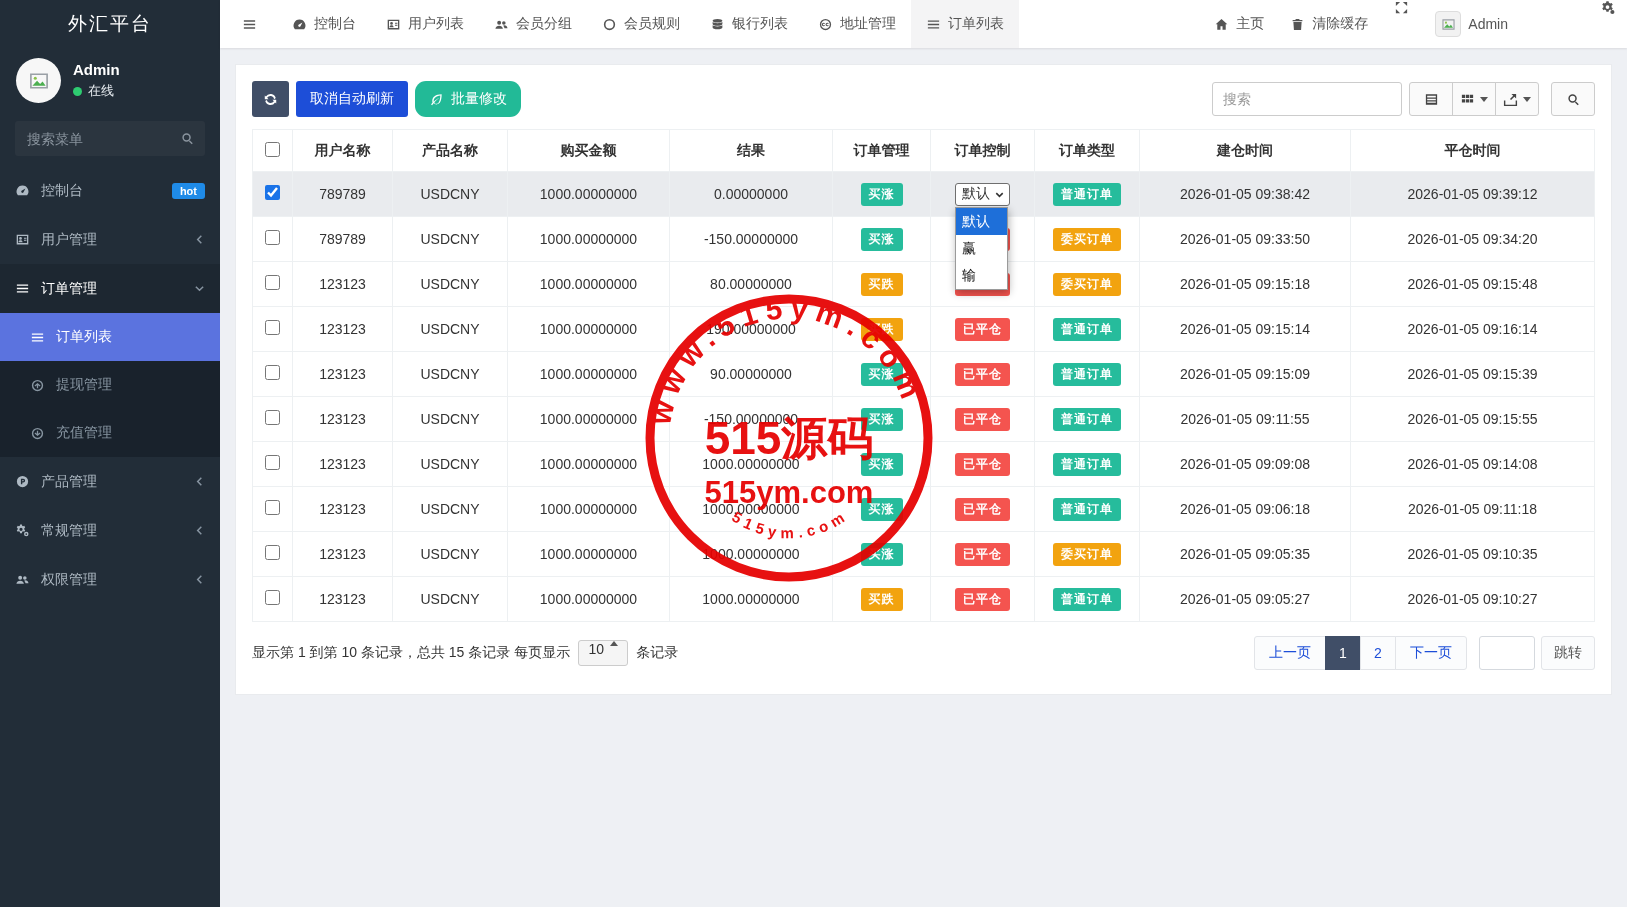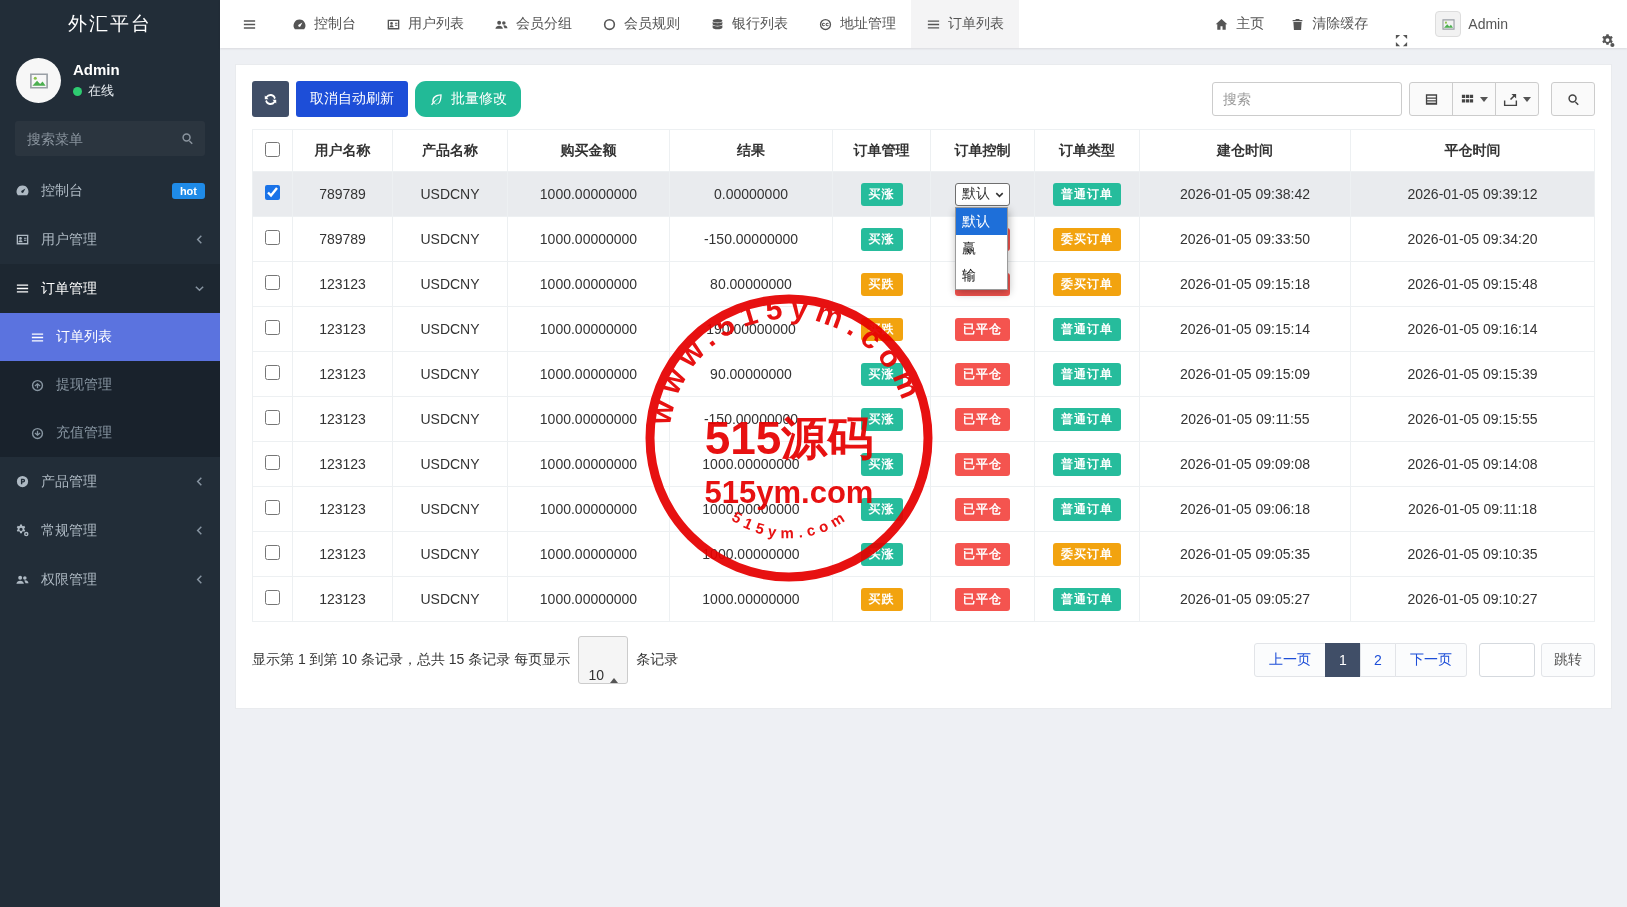--- a/index.html
+++ b/index.html
@@ -33,21 +33,21 @@
   .submenu { background:#19222c; }
   .submenu-item { height:48px; display:flex; align-items:center; padding:0 15px 0 30px; color:#8795a1; font-size:14px; cursor:pointer; }
   .submenu-item .icon { margin-right:11px; }
   .submenu-item.active { background:#5b73df; color:#fff; }
 
   
   .navbar { position:absolute; left:220px; top:0; width:1407px; height:48px; background:#fff; display:flex; align-items:center; box-shadow:0 1px 2px rgba(0,0,0,.09); z-index:20; }
   .hamburger { color:#555; margin:0 20px 0 22px; cursor:pointer; }
   .nav-item { height:48px; display:flex; align-items:center; gap:7px; padding:0 15px; color:#555; font-size:14px; cursor:pointer; }
   .nav-item.active { background:#f4f4f5; }
-  .nav-right { margin-left:auto; display:flex; align-items:flex-end; gap:26px; padding-right:12px; }
+  .nav-right { margin-left:auto; display:flex; align-items:flex-start; gap:26px; padding-right:12px; }
   .nav-right .nav-item { padding:0; }
   .avatar-mini { width:26px; height:26px; border-radius:4px; background:#f2f2f2; border:1px solid #ddd; display:flex; align-items:center; justify-content:center; }
   .avatar-mini svg { width:15px; height:15px; }
   .gear-right { color:#555; margin-left:66px; cursor:pointer; }
 
   
   .main { position:absolute; left:220px; top:48px; width:1407px; height:859px; background:#eef0f4; }
   .card { margin:16px 15px; background:#fff; border:1px solid #e9ebee; padding:16px 16px 24px; position:relative; }
   .toolbar { display:flex; align-items:center; }
   .btn { height:36px; border:none; border-radius:3px; color:#fff; font-size:14px; display:inline-flex; align-items:center; gap:7px; padding:0 14px; cursor:pointer; font-family:inherit; }
@@ -78,21 +78,21 @@
   .sel-wrap { position:relative; display:inline-block; }
   .sel-box { display:inline-flex; align-items:center; gap:4px; border:1px solid #6f6f6f; border-radius:3px; background:#fff; padding:0 4px 0 6px; font-size:14px; height:23px; cursor:pointer; }
   .sel-box svg { width:11px; height:11px; }
   .sel-pop { position:absolute; top:24px; left:0; width:53px; background:#fff; border:1px solid #9a9a9a; box-shadow:1px 3px 8px rgba(0,0,0,.3); z-index:40; }
   .sel-opt { height:27px; line-height:27px; text-align:left; padding-left:6px; font-size:14px; color:#111; cursor:pointer; }
   .sel-opt.sel { background:#1e6fd9; color:#fff; }
 
   
   .card-footer { display:flex; align-items:center; margin-top:14px; font-size:14px; }
   .summary { display:inline-flex; align-items:center; gap:8px; color:#333; }
-  .pgsize { height:48px; min-width:50px; display:inline-flex; align-items:flex-end; justify-content:center; gap:6px; background:#f5f5f5; border:1px solid #ccc; border-radius:3px; cursor:pointer; }
+  .pgsize { height:26px; min-width:50px; display:inline-flex; align-items:flex-start; justify-content:center; gap:6px; background:#f5f5f5; border:1px solid #ccc; border-radius:3px; cursor:pointer; }
   .pager { margin-left:auto; display:flex; align-items:center; }
   .pg-btn { height:34px; display:inline-flex; align-items:center; justify-content:center; padding:0 14px; background:#fbfcfd; border:1px solid #e2e4e8; color:#1d4ed8; cursor:pointer; margin-left:-1px; font-size:14px; }
   .pg-btn.num { min-width:36px; padding:0; }
   .pg-btn.first { border-radius:3px 0 0 3px; margin-left:0; }
   .pg-btn.last { border-radius:0 3px 3px 0; }
   .pg-btn.active { background:#404e67; border-color:#404e67; color:#fff; }
   .pg-input { width:56px; height:34px; border:1px solid #d5d9de; border-radius:3px; margin-left:12px; outline:none; font-family:inherit; font-size:14px; text-align:center; }
   .pg-jump { height:34px; padding:0 12px; background:#fbfcfd; border:1px solid #e2e4e8; border-radius:3px; color:#555; margin-left:6px; cursor:pointer; font-size:14px; font-family:inherit; }
 
   

